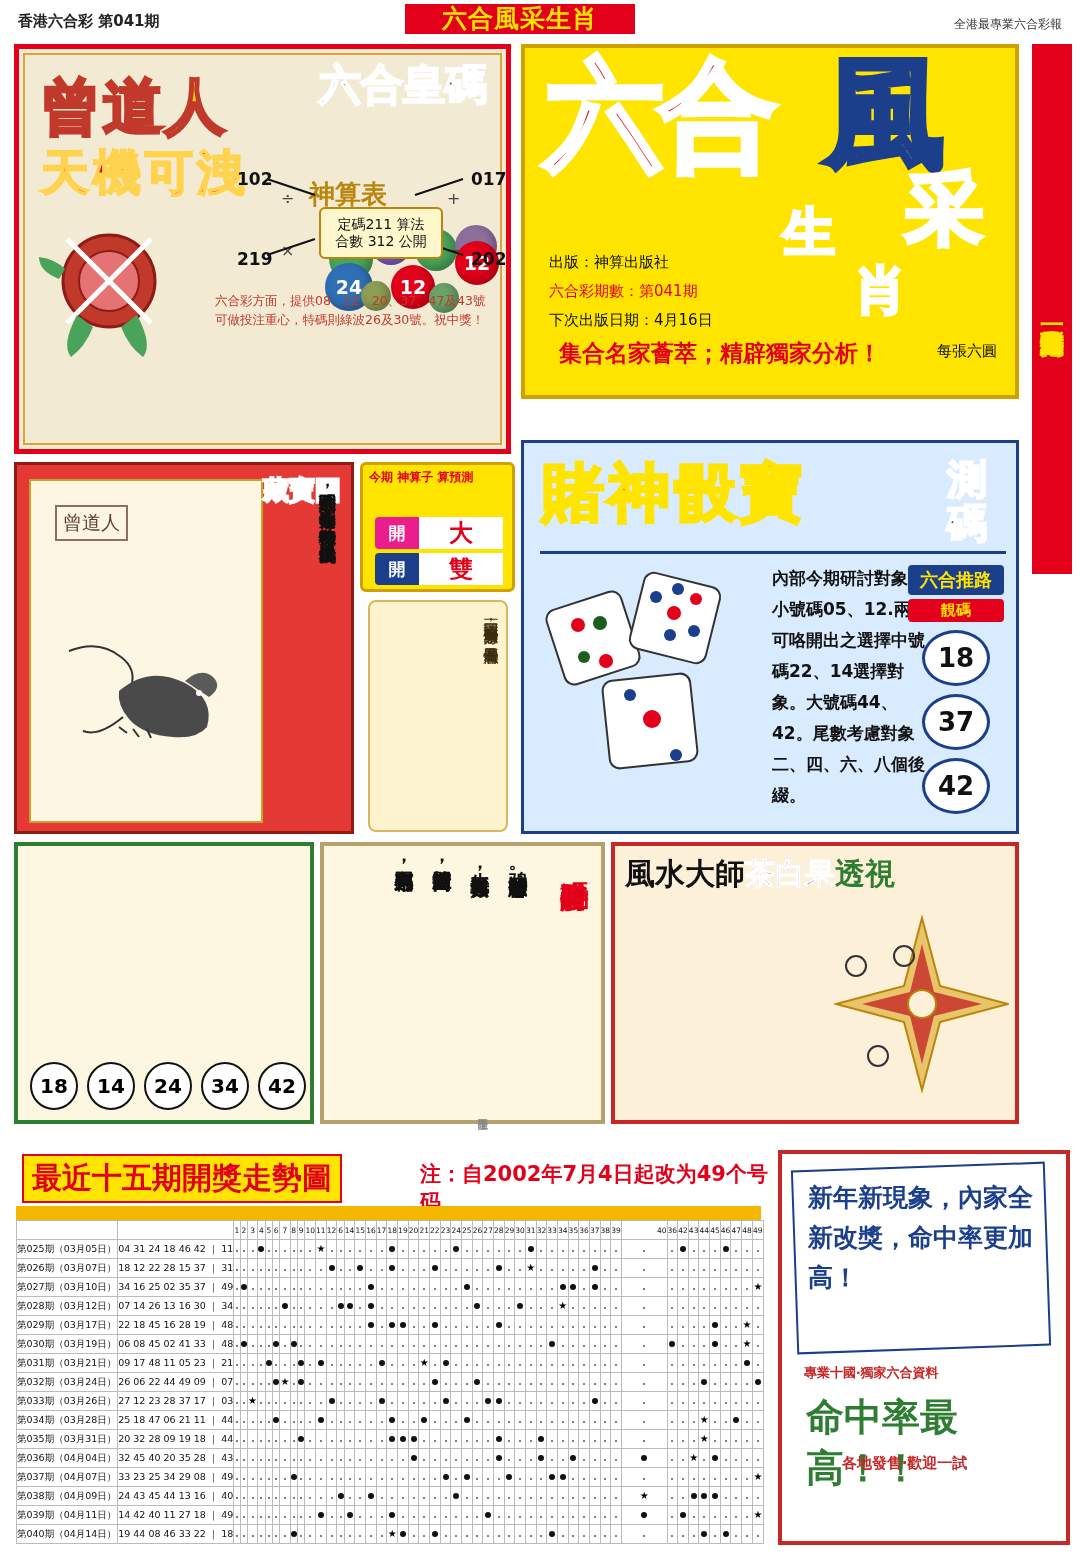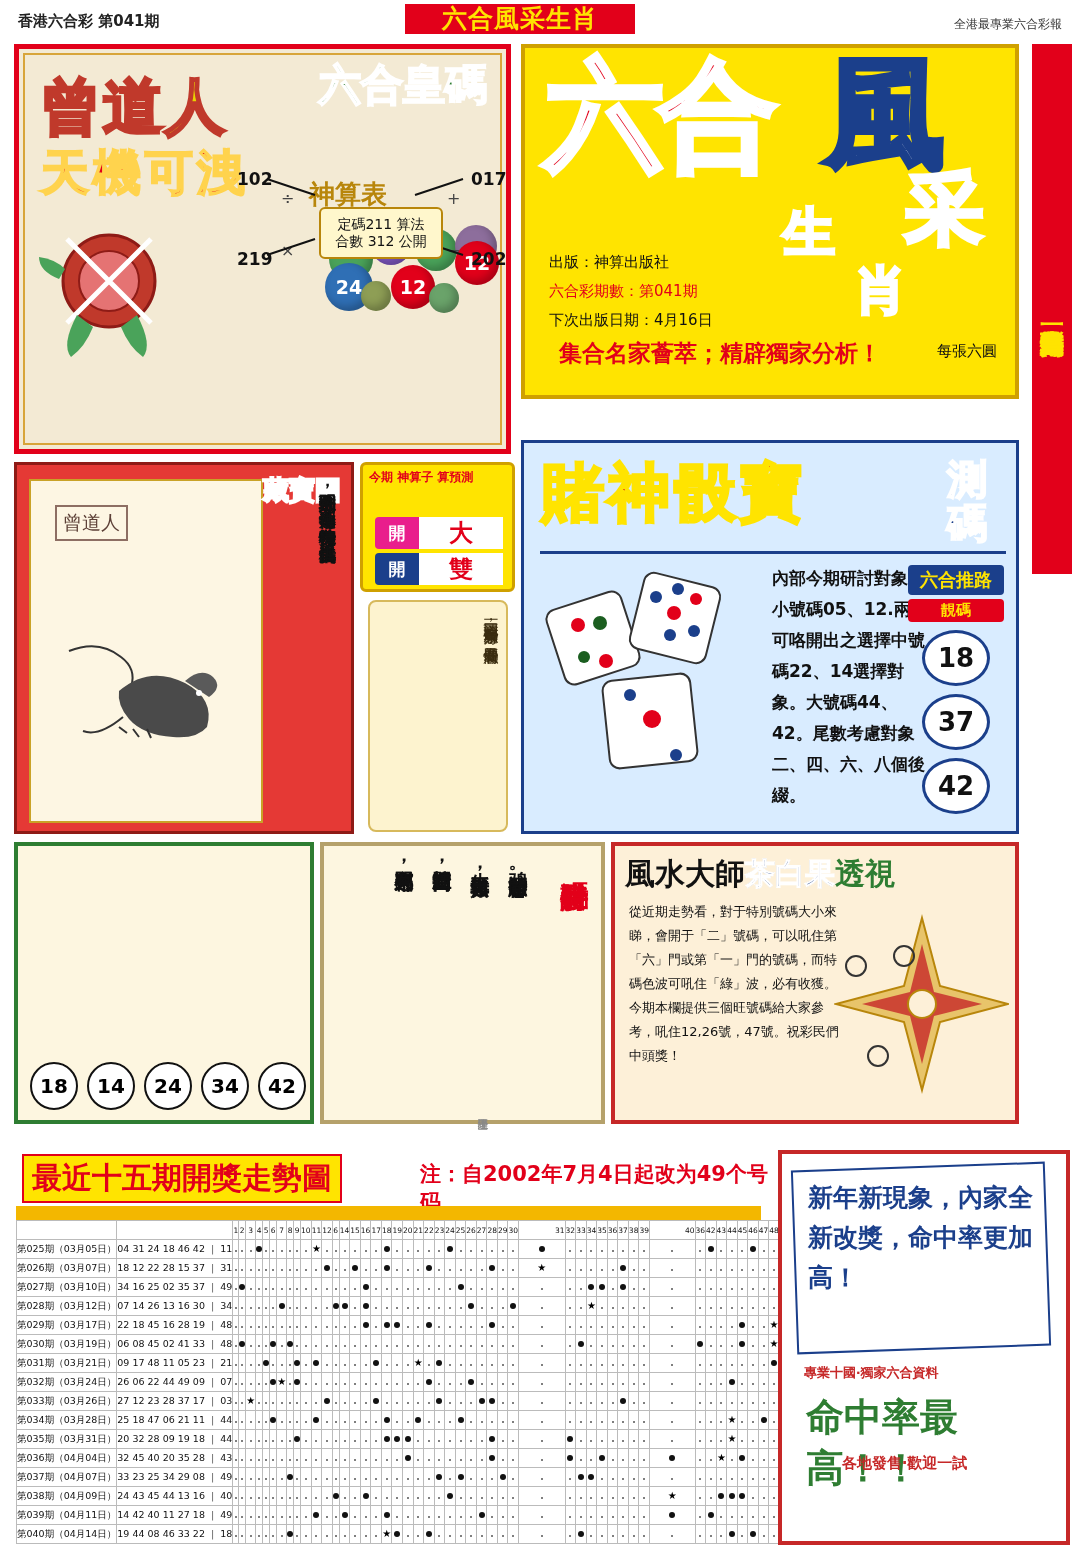--- a/index.html
+++ b/index.html
@@ -220,20 +220,21 @@
     <svg style="position:absolute;left:200px;top:112px;width:290px;height:110px;" viewBox="0 0 290 110">
       <path d="M48 18 L96 34" stroke="#111" stroke-width="2" marker-end="url(#ar)"></path>
       <path d="M96 78 L48 94" stroke="#111" stroke-width="2"></path>
       <path d="M196 34 L244 18" stroke="#111" stroke-width="2"></path>
       <path d="M244 94 L196 78" stroke="#111" stroke-width="2"></path>
     </svg>
     <div class="calcbox">
       <span>定碼211 算法</span>
       <span>合數 312 公開</span>
     </div>
+    <div class="footA">六合彩方面，提供08、12、20、37、47及43號可做投注重心，特碼則綠波26及30號。祝中獎！</div>
   </div>
 
   <div class="panel" id="panelB">
     <div class="bigLH">六合</div>
     <div class="bigFeng">風</div>
     <div class="bigCai">采</div>
     <div class="bigSheng">生</div>
     <div class="bigXiao">肖</div>
     <div class="metaB">
       <div>
@@ -340,21 +341,20 @@
       <div class="hCol">來都未之單門有，</div>
     </div>
     <div class="hTitle">生肖發財特碼詩</div>
     <div class="hSeal">星運隆士</div>
   </div>
 
   <div class="panel" id="panelI">
     <div class="iTitle">
       <span>風水大師</span><span class="b">茶白果</span><span class="g">透視</span>
     </div>
-    <div class="iBody">從近期走勢看，對于特別號碼大小來睇，會開于「二」號碼，可以吼住第「六」門或第「一」門的號碼，而特碼色波可吼住「綠」波，必有收獲。今期本欄提供三個旺號碼給大家參考，吼住12,26號，47號。祝彩民們中頭獎！</div>
     <svg class="iCompass" viewBox="0 0 175 220">
       <g transform="translate(88,110)">
         <path d="M0 -86 L18 -18 L86 0 L18 18 L0 86 L-18 18 L-86 0 L-18 -18 Z" fill="#e8c46a" stroke="#b8860b" stroke-width="2"></path>
         <path d="M0 -60 L12 -12 L60 0 L12 12 L0 60 L-12 12 L-60 0 L-12 -12 Z" fill="#c62828" opacity="0.8"></path>
         <circle cx="0" cy="0" r="14" fill="#fdf0d8" stroke="#b8860b" stroke-width="2"></circle>
       </g>
       <circle cx="22" cy="72" r="10" fill="none" stroke="#333" stroke-width="2"></circle>
       <circle cx="70" cy="62" r="10" fill="none" stroke="#333" stroke-width="2"></circle>
       <circle cx="44" cy="162" r="10" fill="none" stroke="#333" stroke-width="2"></circle>
     </svg>
@@ -393,21 +393,21 @@
               <td class="hdrnum cellgrid" style="width: 11px;">21</td>
               <td class="hdrnum cellgrid" style="width: 11px;">22</td>
               <td class="hdrnum cellgrid" style="width: 11px;">23</td>
               <td class="hdrnum cellgrid" style="width: 11px;">24</td>
               <td class="hdrnum cellgrid" style="width: 11px;">25</td>
               <td class="hdrnum cellgrid" style="width: 11px;">26</td>
               <td class="hdrnum cellgrid" style="width: 11px;">27</td>
               <td class="hdrnum cellgrid" style="width: 11px;">28</td>
               <td class="hdrnum cellgrid" style="width: 11px;">29</td>
               <td class="hdrnum cellgrid" style="width: 11px;">30</td>
-              <td class="hdrnum cellgrid" style="width: 11px; padding-left: 36px;">31</td>
+              <td class="hdrnum cellgrid" style="width: 11px;">31</td>
               <td class="hdrnum cellgrid" style="width: 11px;">32</td>
               <td class="hdrnum cellgrid" style="width: 11px;">33</td>
               <td class="hdrnum cellgrid" style="width: 11px;">34</td>
               <td class="hdrnum cellgrid" style="width: 11px;">35</td>
               <td class="hdrnum cellgrid" style="width: 11px;">36</td>
               <td class="hdrnum cellgrid" style="width: 11px;">37</td>
               <td class="hdrnum cellgrid" style="width: 11px;">38</td>
               <td class="hdrnum cellgrid" style="width: 11px;">39</td>
               <td class="hdrnum cellgrid" style="width: 11px; padding-left: 35px;">40</td>
               <td class="hdrnum cellgrid" style="width: 11px;">36</td>

